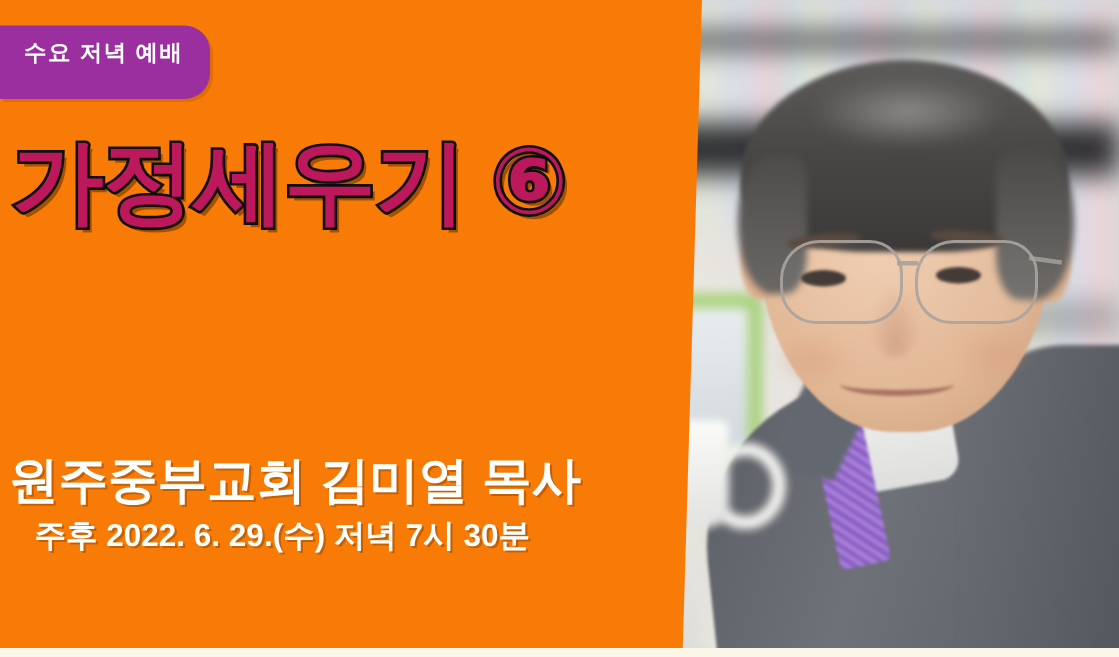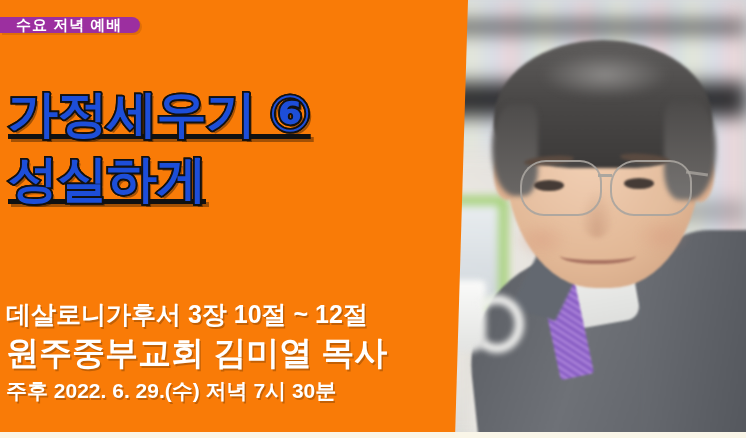--- a/index.html
+++ b/index.html
@@ -289,22 +289,22 @@
   .bottom-strip {
     position: absolute;
     left: 0; bottom: 0; width: 746px; height: 6px;
     background: #faf6e8;
   }
 
   
   .badge {
     position: absolute;
     left: 0; top: 17px;
-    height: 16px;
-    padding: 0 18px 0 16px;
+    height: 37px;
+    padding: 0 18px 12px 16px;
     display: flex;
     align-items: center;
     background: #9c2fa0;
     border-radius: 0 17px 17px 0;
     box-shadow: 2px 2px 0 rgba(0,0,0,0.10);
   }
   .badge-text {
     color: #ffffff;
     font-size: 15px;
     font-weight: bold;
@@ -313,48 +313,47 @@
   }
 
   
   .headline {
     position: absolute;
     left: 8px;
     top: 82px;
     width: 430px;
   }
   .hl-line {
-    color: #1d4ed8;
-    font-size: 50px;
+    color: #be185d;
+    font-size: 61px;
     font-weight: bold;
     line-height: 1.3;
     letter-spacing: -0.5px;
     white-space: nowrap;
     -webkit-text-stroke: 3.5px #111111;
     paint-order: stroke fill;
     text-shadow: 3px 3px 0 rgba(0,0,0,0.35);
-    text-decoration: underline;
   }
 
   
   .sublines {
     position: absolute;
     left: 6px;
     top: 298px;
     width: 450px;
   }
   .sub-line {
     color: #ffffff;
     font-weight: bold;
     white-space: nowrap;
     text-shadow: 1.5px 1.5px 0 rgba(0,0,0,0.22);
   }
   .sub-1 { font-size: 25px; line-height: 1.32; }
   .sub-2 { font-size: 33px; line-height: 1.32; }
-  .sub-3 { font-size: 21px; line-height: 1.5; }
+  .sub-3 { font-size: 21px; line-height: 1.5; margin-left: 17px; }
 </style>
 </head>
 <body>
 
 <div id="banner">
 
   <div class="photo">
     <div class="shelf-bg"></div>
     <div class="desk-bg"></div>
     <div class="green-tray"></div>
@@ -394,24 +393,22 @@
   </div>
 
   <div class="orange-panel"></div>
 
   <div class="badge">
     <span class="badge-text">수요 저녁 예배</span>
   </div>
 
   <div class="headline">
     <div class="hl-line">가정세우기 ⑥</div>
-    <div class="hl-line">성실하게</div>
   </div>
 
   <div class="sublines">
-    <div class="sub-line sub-1">데살로니가후서 3장 10절 ~ 12절</div>
     <div class="sub-line sub-2">원주중부교회 김미열 목사</div>
     <div class="sub-line sub-3">주후 2022. 6. 29.(수) 저녁 7시 30분</div>
   </div>
 
   <div class="bottom-strip"></div>
 
 </div>
 
 </body></html>

